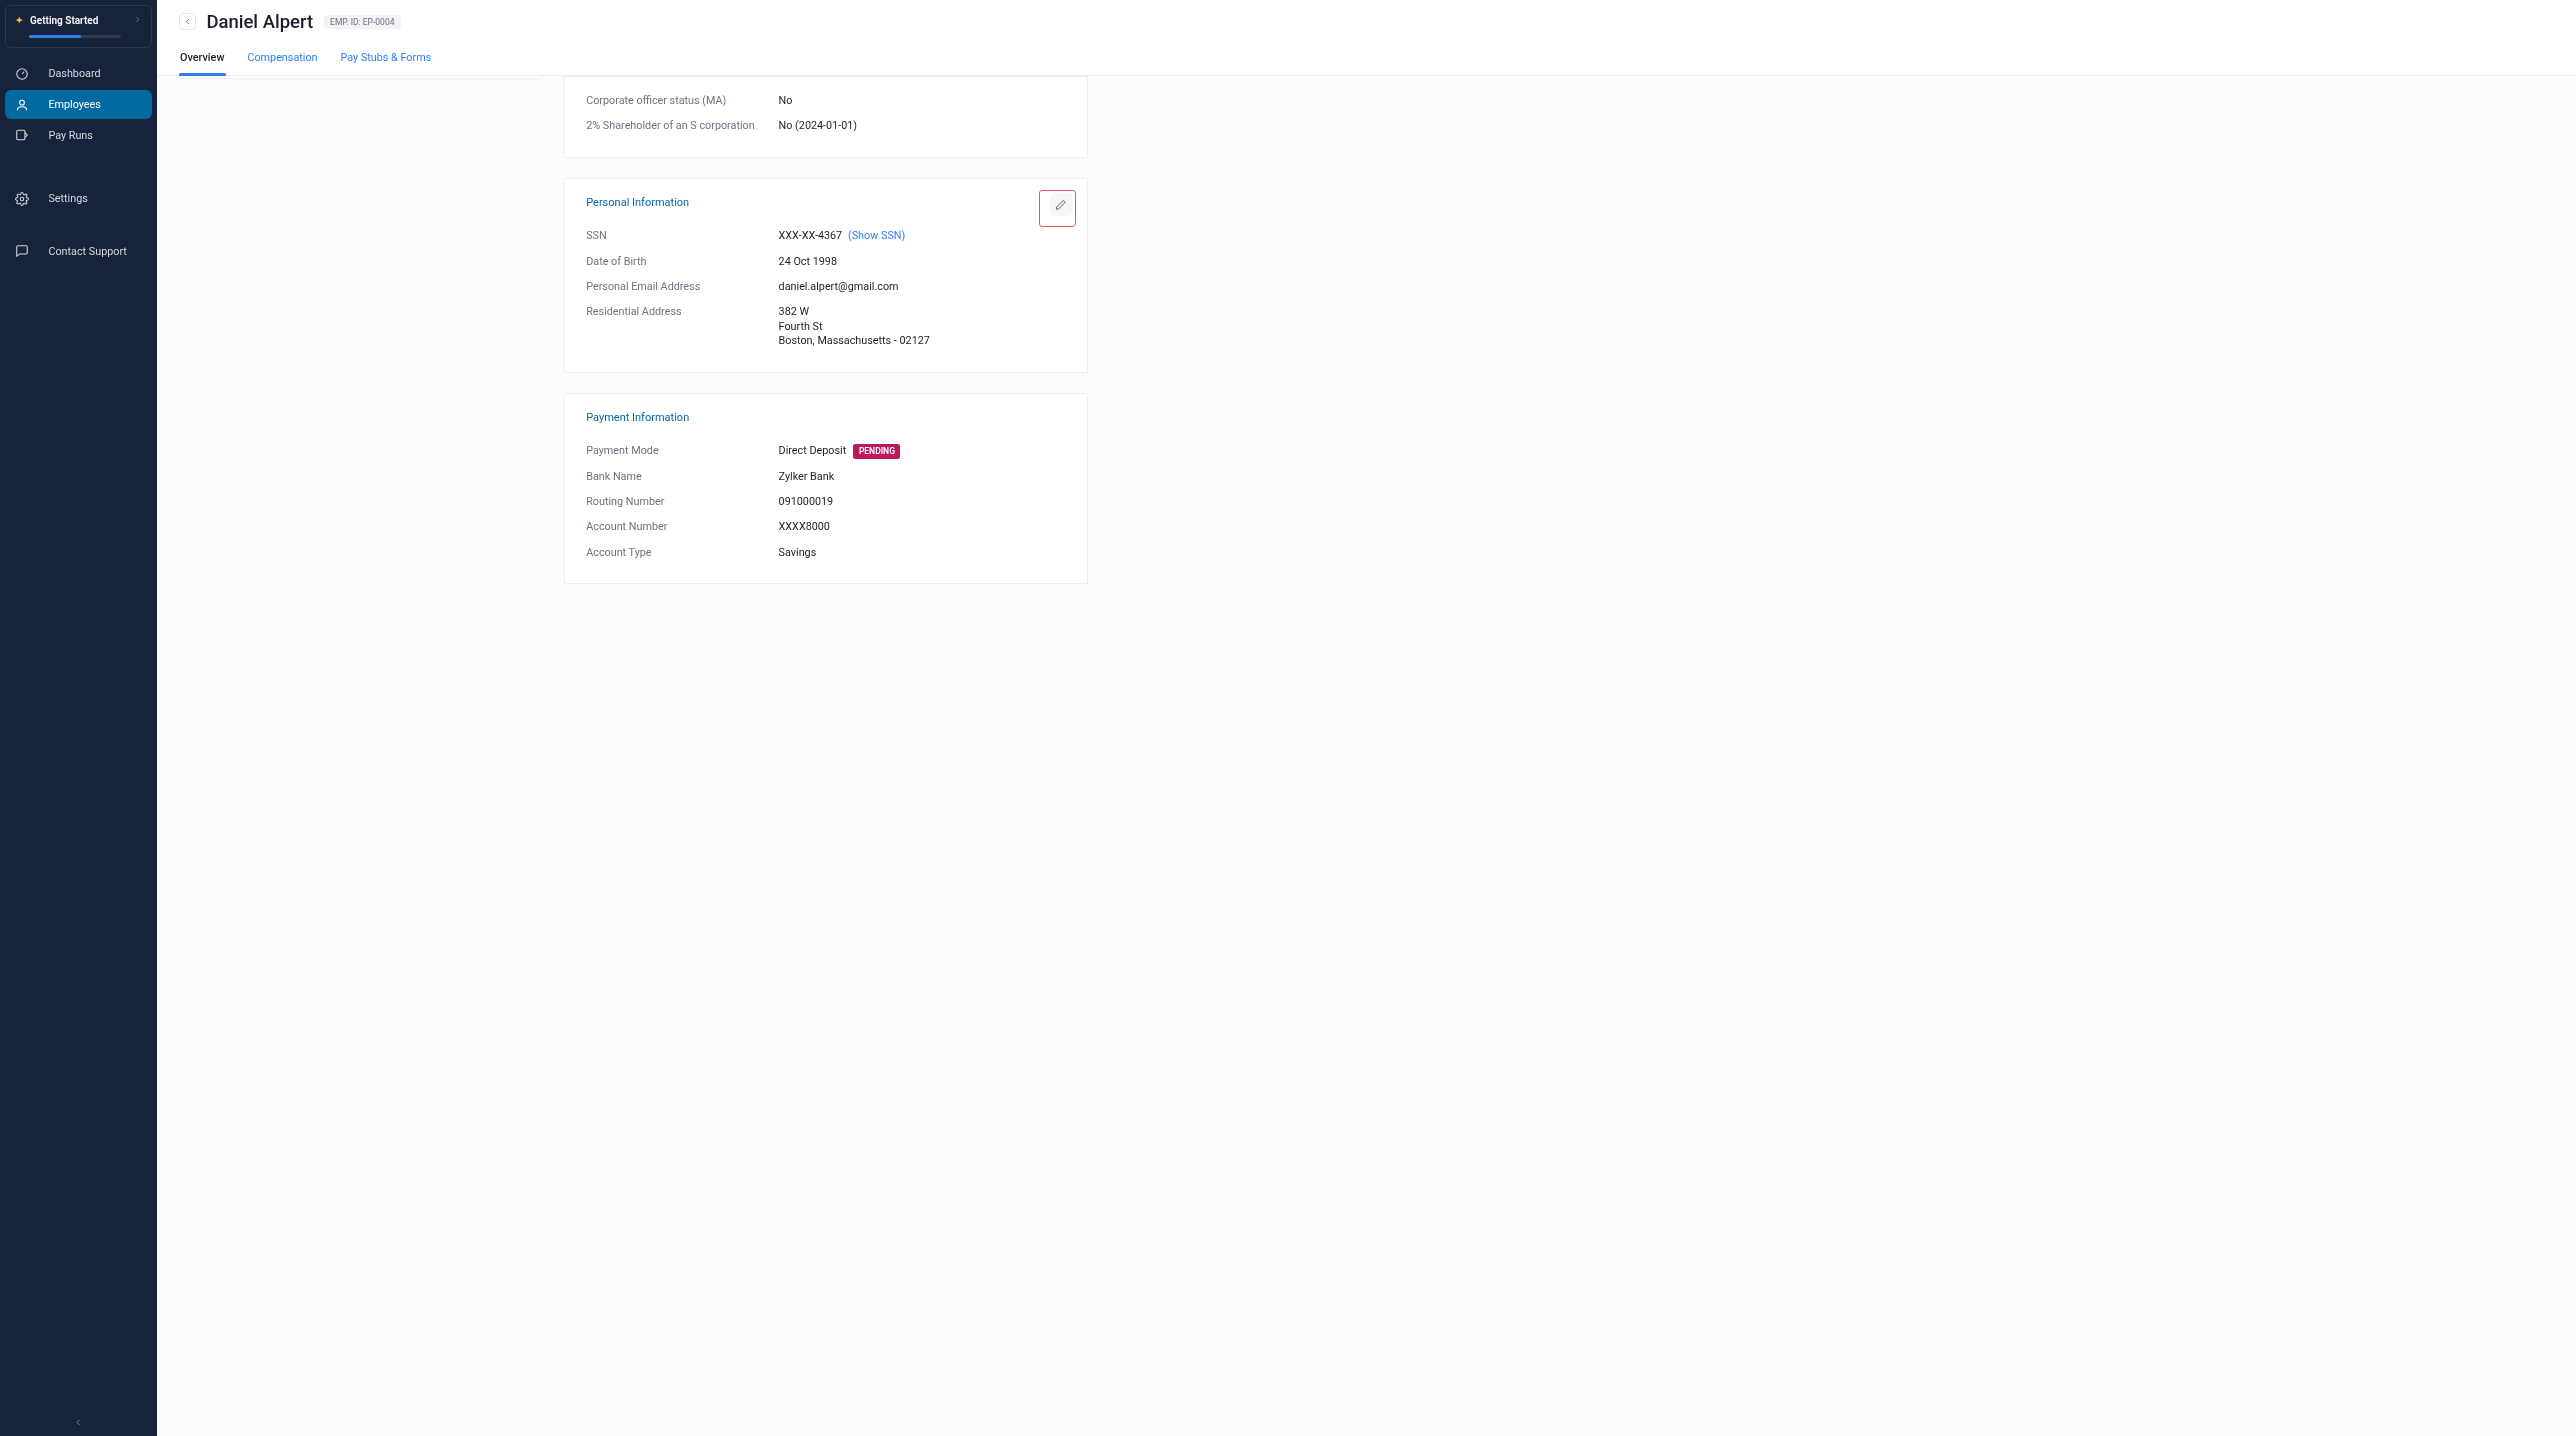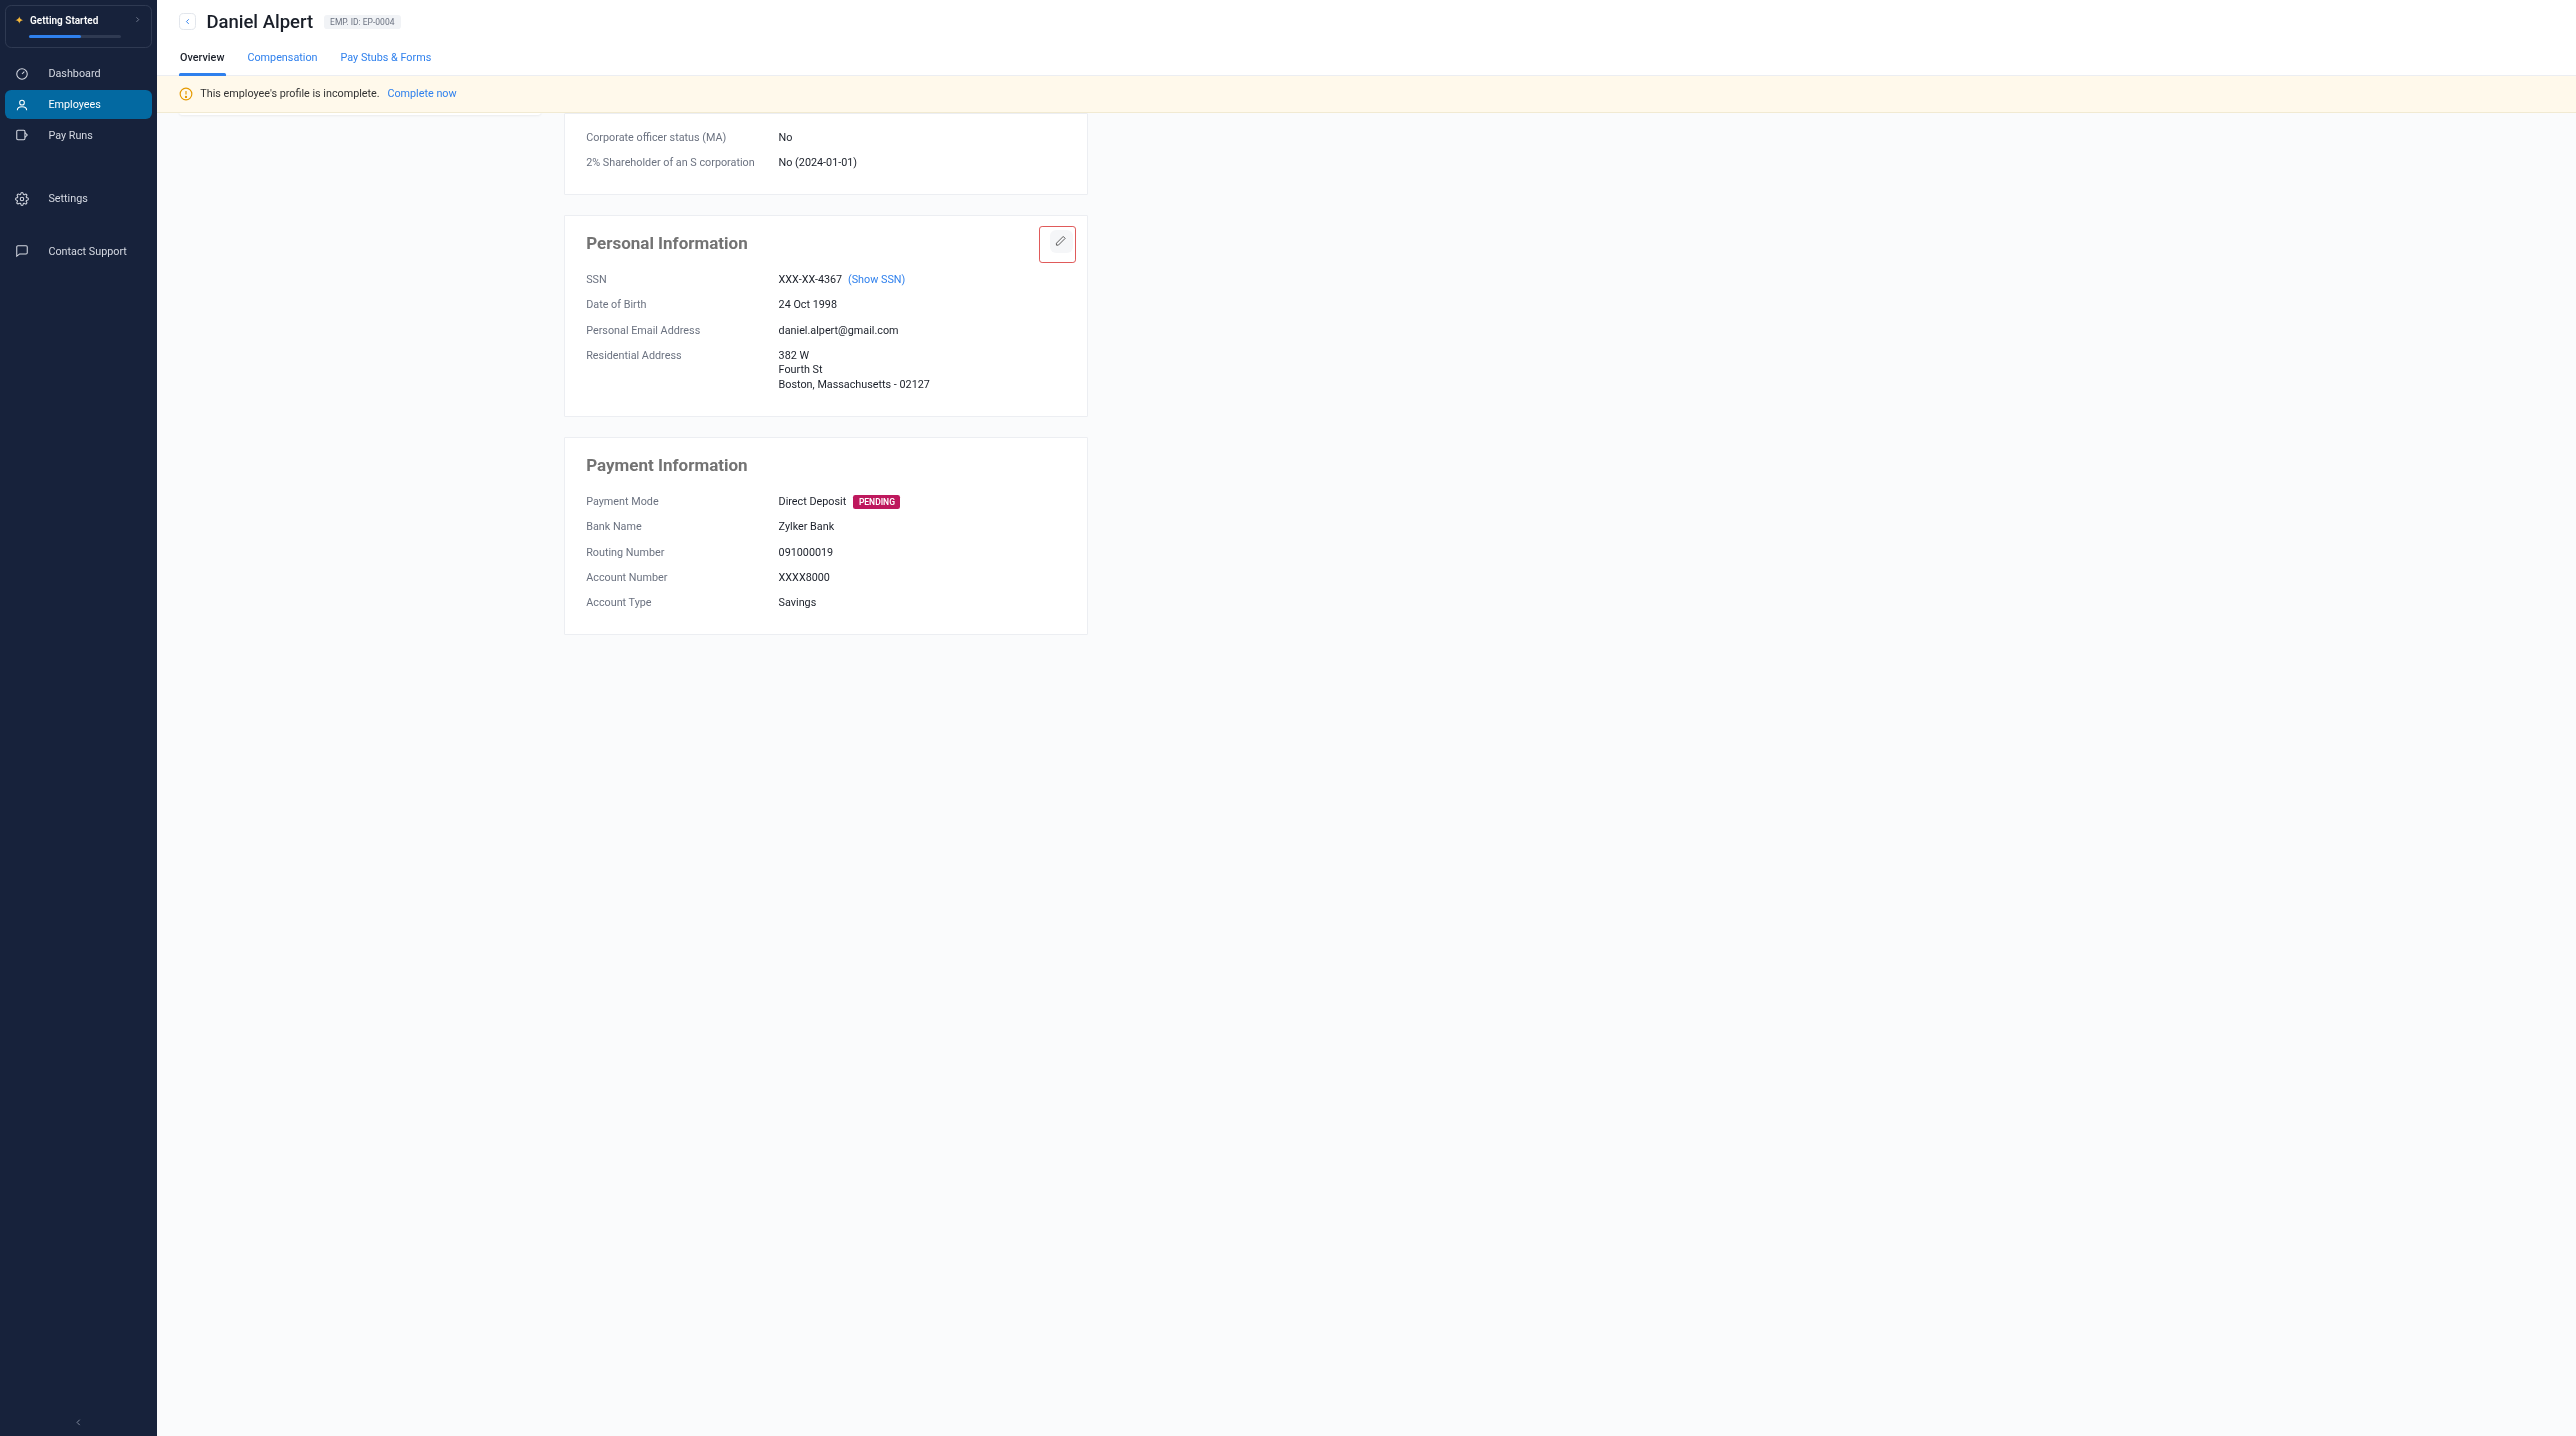--- a/index.html
+++ b/index.html
@@ -123,21 +123,21 @@
   .kv-row { display:flex; padding:6.2px 0; gap:15.4px; }
   .kv-label { width:177px; color:#6b7280; flex-shrink:0; }
   .kv-value { color:#1a1f29; }
 
   .card {
     background:#fff; border:0.8px solid #eceef2; border-radius:1px;
     padding:17px 21.6px 18.5px 21.6px;
     position:relative;
   }
   .card-topfrag { padding-top:10.8px; }
-  .card-title { font-size:17px; font-weight:700; color:#737373; margin-bottom:14px; }
+  .card-title { font-size:11px; font-weight:400; color:#0369a1; margin-bottom:14px; }
   .edit-btn {
     position:absolute; top:14px; right:14px;
     width:23px; height:23px; border-radius:6.2px;
     background:#f5f6f8;
     display:flex; align-items:center; justify-content:center;
     cursor:pointer;
   }
   .edit-highlight {
     position:absolute; top:10.8px; right:10.8px;
     width:37px; height:37px;
@@ -240,31 +240,20 @@
     <h1 class="page-title">Daniel Alpert</h1>
     <span class="emp-badge">EMP. ID: EP-0004</span>
   </div>
 
   <nav class="tabs">
     <div class="tab active">Overview</div>
     <div class="tab">Compensation</div>
     <div class="tab">Pay Stubs &amp; Forms</div>
   </nav>
 
-  <div class="alert-bar">
-    <span class="alert-icon">
-      <svg width="14" height="14" viewBox="0 0 24 24" fill="none" stroke="currentColor" stroke-width="2">
-          <circle cx="12" cy="12" r="10"></circle>
-          <line x1="12" y1="7" x2="12" y2="13"></line>
-          <circle cx="12" cy="17" r="1" fill="currentColor"></circle>
-        </svg>
-    </span>
-    <span>This employee's profile is incomplete.</span>
-    <span class="alert-link">Complete now</span>
-  </div>
 
   <div class="content-scroll">
 
     <div class="left-col">
       <div class="ghost-card"></div>
     </div>
 
     <div class="right-col">
 
       <div class="card card-topfrag">

